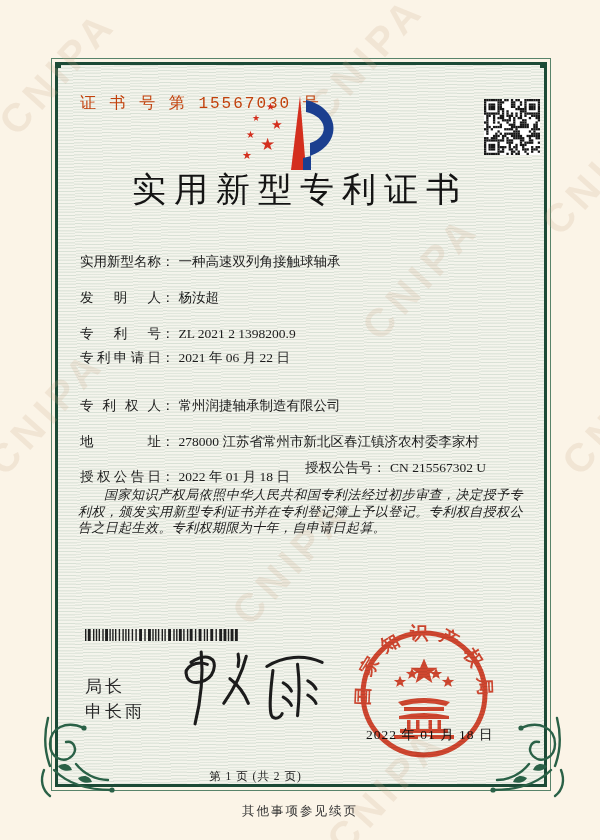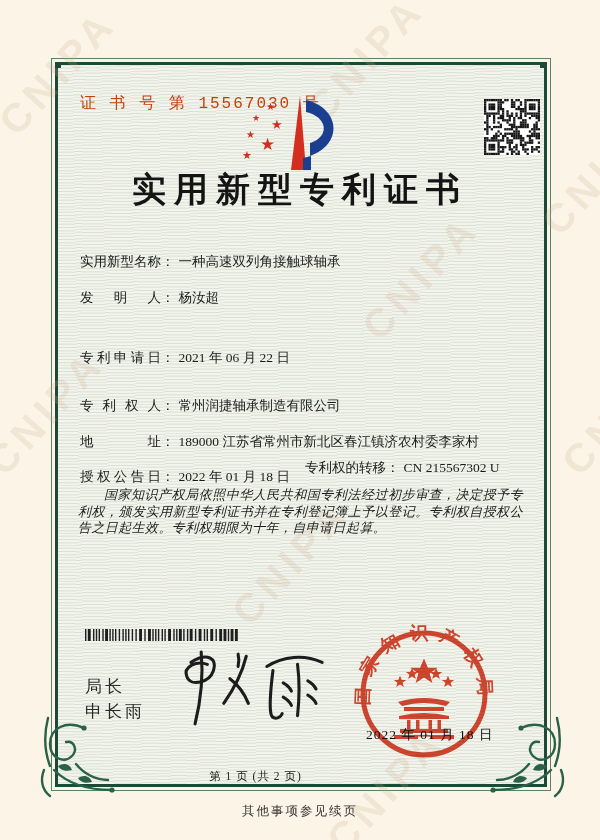--- a/index.html
+++ b/index.html
@@ -16,21 +16,21 @@
      background-color:#f4f4ec;
      background-image:repeating-linear-gradient(178deg,rgba(140,170,150,0.18) 0 1px,transparent 1px 3px),
                       repeating-linear-gradient(2deg,rgba(140,170,150,0.10) 0 1px,transparent 1px 4px);}
   .corner-dot{position:absolute;width:6px;height:6px;background:#1c4a36;z-index:3;}
   
   .cert-no{position:absolute;left:80px;top:93px;font-size:16px;letter-spacing:2px;z-index:2;color:#c2410c;font-family:Liberation Mono, monospace;}
   .logo{position:absolute;left:238px;top:94px;width:110px;height:78px;z-index:2;}
   .logo .star{position:absolute;color:#d42f1e;line-height:1;}
   .qr{position:absolute;left:484px;top:99px;width:56px;height:56px;z-index:2;background:#fff;}
   .title{position:absolute;left:0;top:167px;width:600px;text-align:center;font-size:34px;
-         font-weight:700;letter-spacing:8px;z-index:2;color:#141414;}
+         font-weight:400;letter-spacing:8px;z-index:2;color:#141414;}
   
   .row{position:absolute;left:80px;width:450px;font-size:13.5px;z-index:2;white-space:nowrap;}
   .row .lbl{display:inline-block;width:81px;text-align:justify;text-align-last:justify;vertical-align:bottom;margin-top:9px;}
   .row .val{margin-left:4px;}
   .grant-no{position:absolute;left:225px;top:0;}
   .r0{top:244px}.r1{top:280px}.r2{top:316px}.r3{top:340px}.r4{top:388px}.r5{top:424px}.r6{top:459px}
   
   .body-text{position:absolute;left:78px;top:487px;width:445px;z-index:2;font-size:13px;
              line-height:16.5px;letter-spacing:0.4px;text-align:justify;}
   .body-text p{margin:0;text-indent:2em;font-style:italic;}
@@ -425,33 +425,36 @@
   </div>
 
   <div class="title">实用新型专利证书</div>
 
   <div class="row r0">
     <span class="lbl">实用新型名称</span><span>：</span><span class="val">一种高速双列角接触球轴承</span>
   </div>
   <div class="row r1">
     <span class="lbl">发明人</span><span>：</span><span class="val">杨汝超</span>
   </div>
+  <div class="row r2">
+    <span class="lbl">专利号</span><span>：</span><span class="val">ZL 2021 2 1398200.9</span>
+  </div>
   <div class="row r3">
     <span class="lbl">专利申请日</span><span>：</span><span class="val">2021 年 06 月 22 日</span>
   </div>
   <div class="row r4">
     <span class="lbl">专利权人</span><span>：</span><span class="val">常州润捷轴承制造有限公司</span>
   </div>
   <div class="row r5">
-    <span class="lbl">地址</span><span>：</span><span class="val">189000 江苏省常州市新北区春江镇济农村委李家村</span>
+    <span class="lbl">地址</span><span>：</span><span class="val">278000 江苏省常州市新北区春江镇济农村委李家村</span>
   </div>
   <div class="row r6">
     <span class="lbl">授权公告日</span><span>：</span><span class="val">2022 年 01 月 18 日</span>
     <span class="grant-no">
-      <span>专利权的转移</span><span>：</span><span class="val">CN 215567302 U</span>
+      <span>授权公告号</span><span>：</span><span class="val">CN 215567302 U</span>
     </span>
   </div>
 
   <div class="body-text">
     <p>国家知识产权局依照中华人民共和国专利法经过初步审查，决定授予专利权，颁发实用新型专利证书并在专利登记簿上予以登记。专利权自授权公告之日起生效。专利权期限为十年，自申请日起算。</p>
   </div>
 
   <div class="barcode">
     <svg id="bcsvg" width="156" height="12" viewBox="0 0 156 12">
         <rect x="0.00" y="0" width="1.40" height="12" fill="#1f1f1f"></rect>

